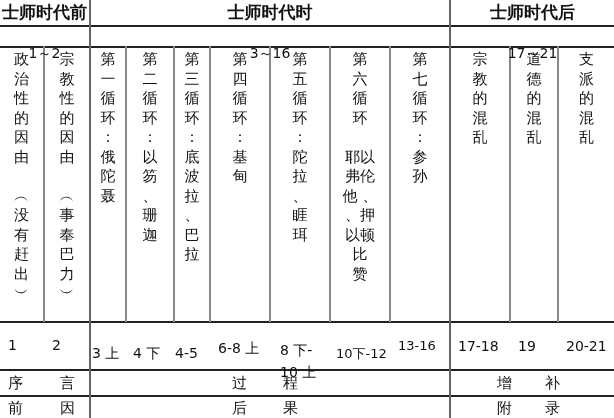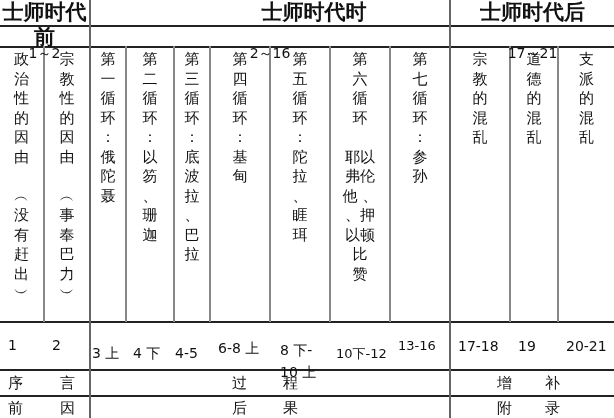--- a/index.html
+++ b/index.html
@@ -1,21 +1,21 @@
 <!DOCTYPE html>
 <html><head>
 <meta charset="utf-8">
 <style>
   html,body{margin:0;padding:0;background:#fff;}
   body{width:614px;height:418px;overflow:hidden;position:relative;font-family:"DejaVu Sans",sans-serif;color:#111;}
   .cell{position:absolute;box-sizing:border-box;}
   .hline{position:absolute;left:0;width:614px;height:2px;background:#222;}
   .vline{position:absolute;width:2px;background:#888;}
   .vline.dark{background:#666;}
-  .hdr{font-weight:bold;font-size:21px;text-align:center;line-height:25px;}
+  .hdr{font-weight:bold;font-size:17px;text-align:center;line-height:25px;}
   .range{font-size:14px;text-align:center;line-height:22px;margin-top:16px;}
   .vt{font-size:15px;line-height:26px;text-align:center;white-space:pre;}
   .num{font-size:14px;}
   .foot{font-size:15px;line-height:24px;}
 </style>
 </head>
 <body>
 
 <div class="hline" style="top:25px;"></div>
 <div class="hline" style="top:46px;"></div>
@@ -30,25 +30,25 @@
 <div class="vline" style="left:125px;top:46px;height:276px;"></div>
 <div class="vline" style="left:173px;top:46px;height:276px;"></div>
 <div class="vline" style="left:209px;top:46px;height:276px;"></div>
 <div class="vline" style="left:269px;top:46px;height:276px;"></div>
 <div class="vline" style="left:329px;top:46px;height:276px;"></div>
 <div class="vline" style="left:389px;top:46px;height:276px;"></div>
 <div class="vline" style="left:509px;top:46px;height:276px;"></div>
 <div class="vline" style="left:557px;top:46px;height:276px;"></div>
 
 <div class="cell hdr" style="left:0;top:0;width:89px;height:25px;">士师时代前</div>
-<div class="cell hdr" style="left:91px;top:0;width:358px;height:25px;margin-left:44px;">士师时代时</div>
+<div class="cell hdr" style="left:91px;top:0;width:358px;height:25px;">士师时代时</div>
 <div class="cell hdr" style="left:451px;top:0;width:163px;height:25px;">士师时代后</div>
 
 <div class="cell range" style="left:0;top:26px;width:89px;height:21px;">1～2</div>
-<div class="cell range" style="left:91px;top:26px;width:358px;height:21px;">2～16</div>
+<div class="cell range" style="left:91px;top:26px;width:358px;height:21px;">3～16</div>
 <div class="cell range" style="left:451px;top:26px;width:163px;height:21px;">17～21</div>
 
 <div class="cell vt" style="left:0;top:50px;width:43px;line-height:19.5px;">政
 治
 性
 的
 因
 由
 
 ︵

